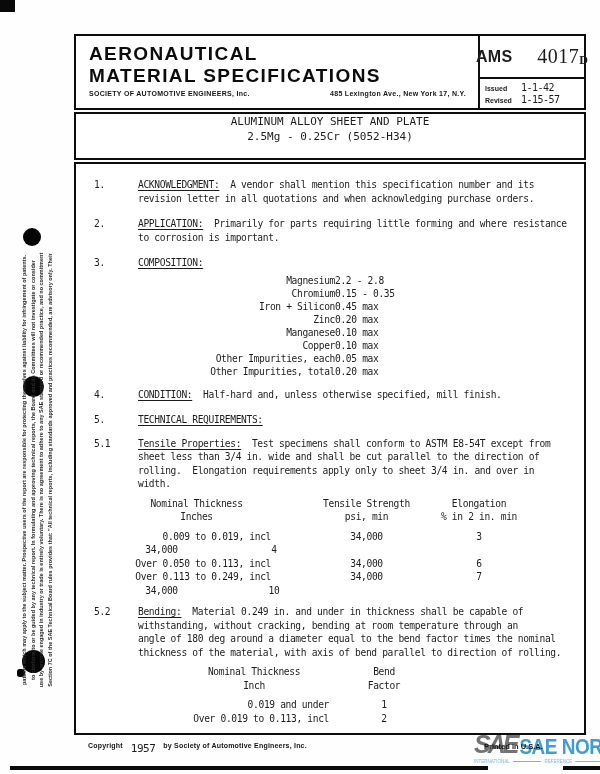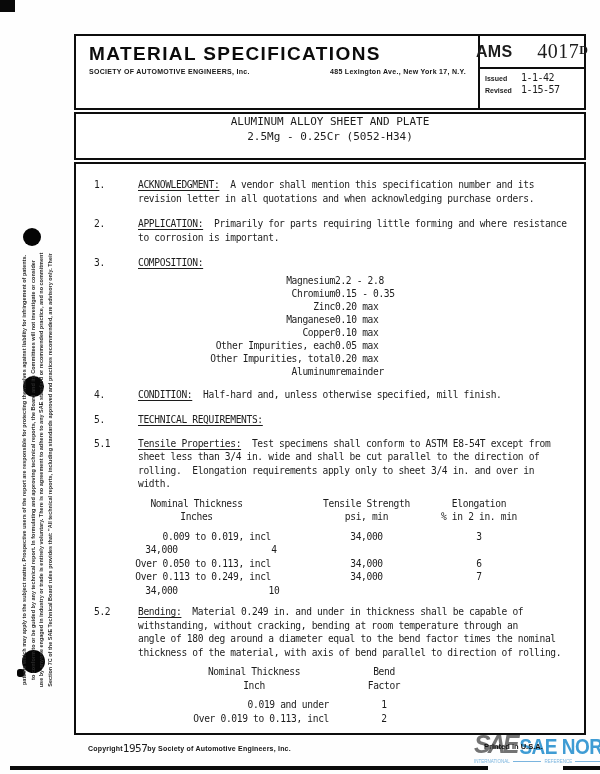--- a/index.html
+++ b/index.html
@@ -28,21 +28,21 @@
   .box { border:2px solid #0d0d0d; background:#fff; }
 
   .header-box { height:76px; display:flex; }
   .header-left { flex:1; padding:7px 6px 0 13px; }
   .masthead-line { font-family:"Liberation Sans", sans-serif; font-weight:bold;
                    font-size:19px; letter-spacing:1.4px; line-height:22px; color:#0c0c0c; }
   .society-row { margin-top:3px; display:flex; justify-content:space-between; padding-right:6px;
                  font-family:"Liberation Sans", sans-serif; font-weight:bold;
                  font-size:7px; letter-spacing:0.3px; color:#161616; }
   .header-right { width:106px; border-left:2px solid #0d0d0d; display:flex; flex-direction:column; }
-  .ams-cell { height:33px; border-bottom:2px solid #0d0d0d; display:flex;
+  .ams-cell { height:43px; border-bottom:2px solid #0d0d0d; display:flex;
               align-items:center; justify-content:center; }
   .ams-prefix { font-family:"Liberation Sans", sans-serif; font-weight:bold; font-size:16px;
                 letter-spacing:0.2px; padding-right:3px; }
   .ams-number { font-family:"Liberation Serif", serif; font-size:20px; letter-spacing:0.5px;margin-left:22px; }
   .ams-suffix { font-family:"Liberation Serif", serif; font-weight:bold; font-size:12px;
                 align-self:flex-end; padding-bottom:9px; }
   .dates-cell { padding:3px 3px 0 5px; }
   .date-row { display:flex; align-items:baseline; line-height:11px; }
   .date-label { font-family:"Liberation Sans", sans-serif; font-weight:bold; font-size:7px; width:36px; }
   .date-value { font-size:10px; letter-spacing:-0.5px; }
@@ -74,21 +74,21 @@
   .b-row { display:flex; }
   .b-row .b-c1 { text-align:right; padding-right:25px; }
   .b-row .b-c2 { text-align:center; }
 
   .phi { position:absolute; font-size:11px; font-style:italic; color:#161616; }
   .phi1 { left:91px; top:312px; }
   .phi2 { left:91px; top:446px; }
   .phi3 { left:94px; top:622px; }
 
   
-  .copyright { position:absolute; left:88px; top:742px; display:flex; align-items:center; }
+  .copyright { position:absolute; left:88px; top:742px; display:flex; align-items:flex-start; gap:8px; }
   .cp-label, .cp-rest { font-family:"Liberation Sans", sans-serif; font-weight:bold;
                         font-size:7px; letter-spacing:0.2px; color:#141414; }
   .cp-year { font-size:11px; letter-spacing:-0.5px; }
 
   .watermark { position:absolute; left:474px; top:731px; width:130px; z-index:2; }
   .wm-row { display:flex; align-items:flex-start; }
   .wm-logo { font-family:"Liberation Sans", sans-serif; font-weight:bold; font-style:italic;
              font-size:25px; line-height:26px; letter-spacing:-3px; color:#737373; }
   .wm-name { font-family:"Liberation Sans", sans-serif; font-weight:bold; font-size:19px;
              line-height:26px; color:#3f9cd4; margin-left:3px; letter-spacing:-0.5px;
@@ -121,20 +121,21 @@
   </div>
 
   <span class="phi phi1">Ø</span>
   <span class="phi phi2">Ø</span>
   <span class="phi phi3">Ø</span>
 
   <div class="doc">
 
     <div class="box header-box">
       <div class="header-left">
+        <div class="masthead-line">AERONAUTICAL</div>
         <div class="masthead-line">MATERIAL SPECIFICATIONS</div>
         <div class="society-row">
           <span>SOCIETY OF AUTOMOTIVE ENGINEERS, Inc.</span>
           <span>485 Lexington Ave., New York 17, N.Y.</span>
         </div>
       </div>
       <div class="header-right">
         <div class="ams-cell">
           <span class="ams-prefix">AMS</span>
           <span class="ams-number">4017</span>
@@ -180,42 +181,42 @@
       <div class="comp-table">
         <div class="comp-row">
             <span class="comp-el">Magnesium</span>
             <span>2.2 - 2.8</span>
           </div>
         <div class="comp-row">
             <span class="comp-el">Chromium</span>
             <span>0.15 - 0.35</span>
           </div>
         <div class="comp-row">
+            <span class="comp-el">Iron + Silicon</span>
+            <span>0.45 max</span>
+          </div>
+        <div class="comp-row">
             <span class="comp-el">Zinc</span>
             <span>0.20 max</span>
           </div>
         <div class="comp-row">
             <span class="comp-el">Manganese</span>
             <span>0.10 max</span>
           </div>
         <div class="comp-row">
             <span class="comp-el">Copper</span>
             <span>0.10 max</span>
           </div>
         <div class="comp-row">
             <span class="comp-el">Other Impurities, each</span>
             <span>0.05 max</span>
           </div>
         <div class="comp-row">
             <span class="comp-el">Other Impurities, total</span>
             <span>0.20 max</span>
-          </div>
-        <div class="comp-row">
-            <span class="comp-el">Aluminum</span>
-            <span>remainder</span>
           </div>
       </div>
 
       <div class="sec">
         <span class="sec-num">4.</span>
         <span class="sec-body"><span class="u">CONDITION:</span><span>  Half-hard and, unless otherwise specified, mill finish.</span></span>
       </div>
 
       <div class="sec" style="margin-bottom:10px;">
         <span class="sec-num">5.</span>

